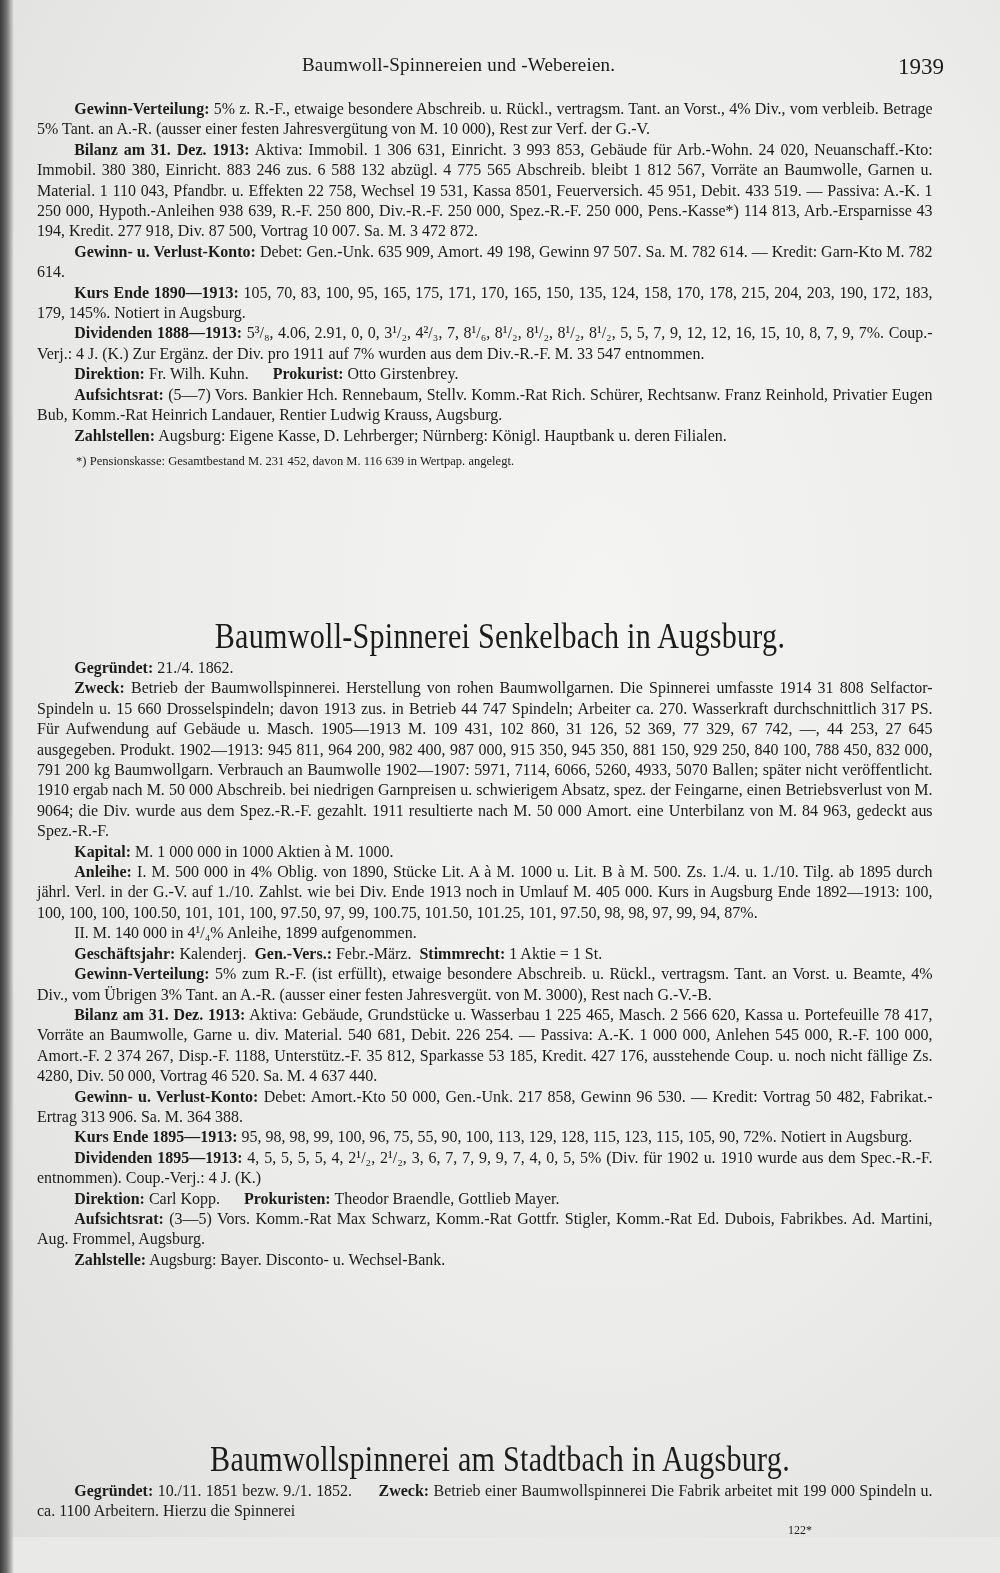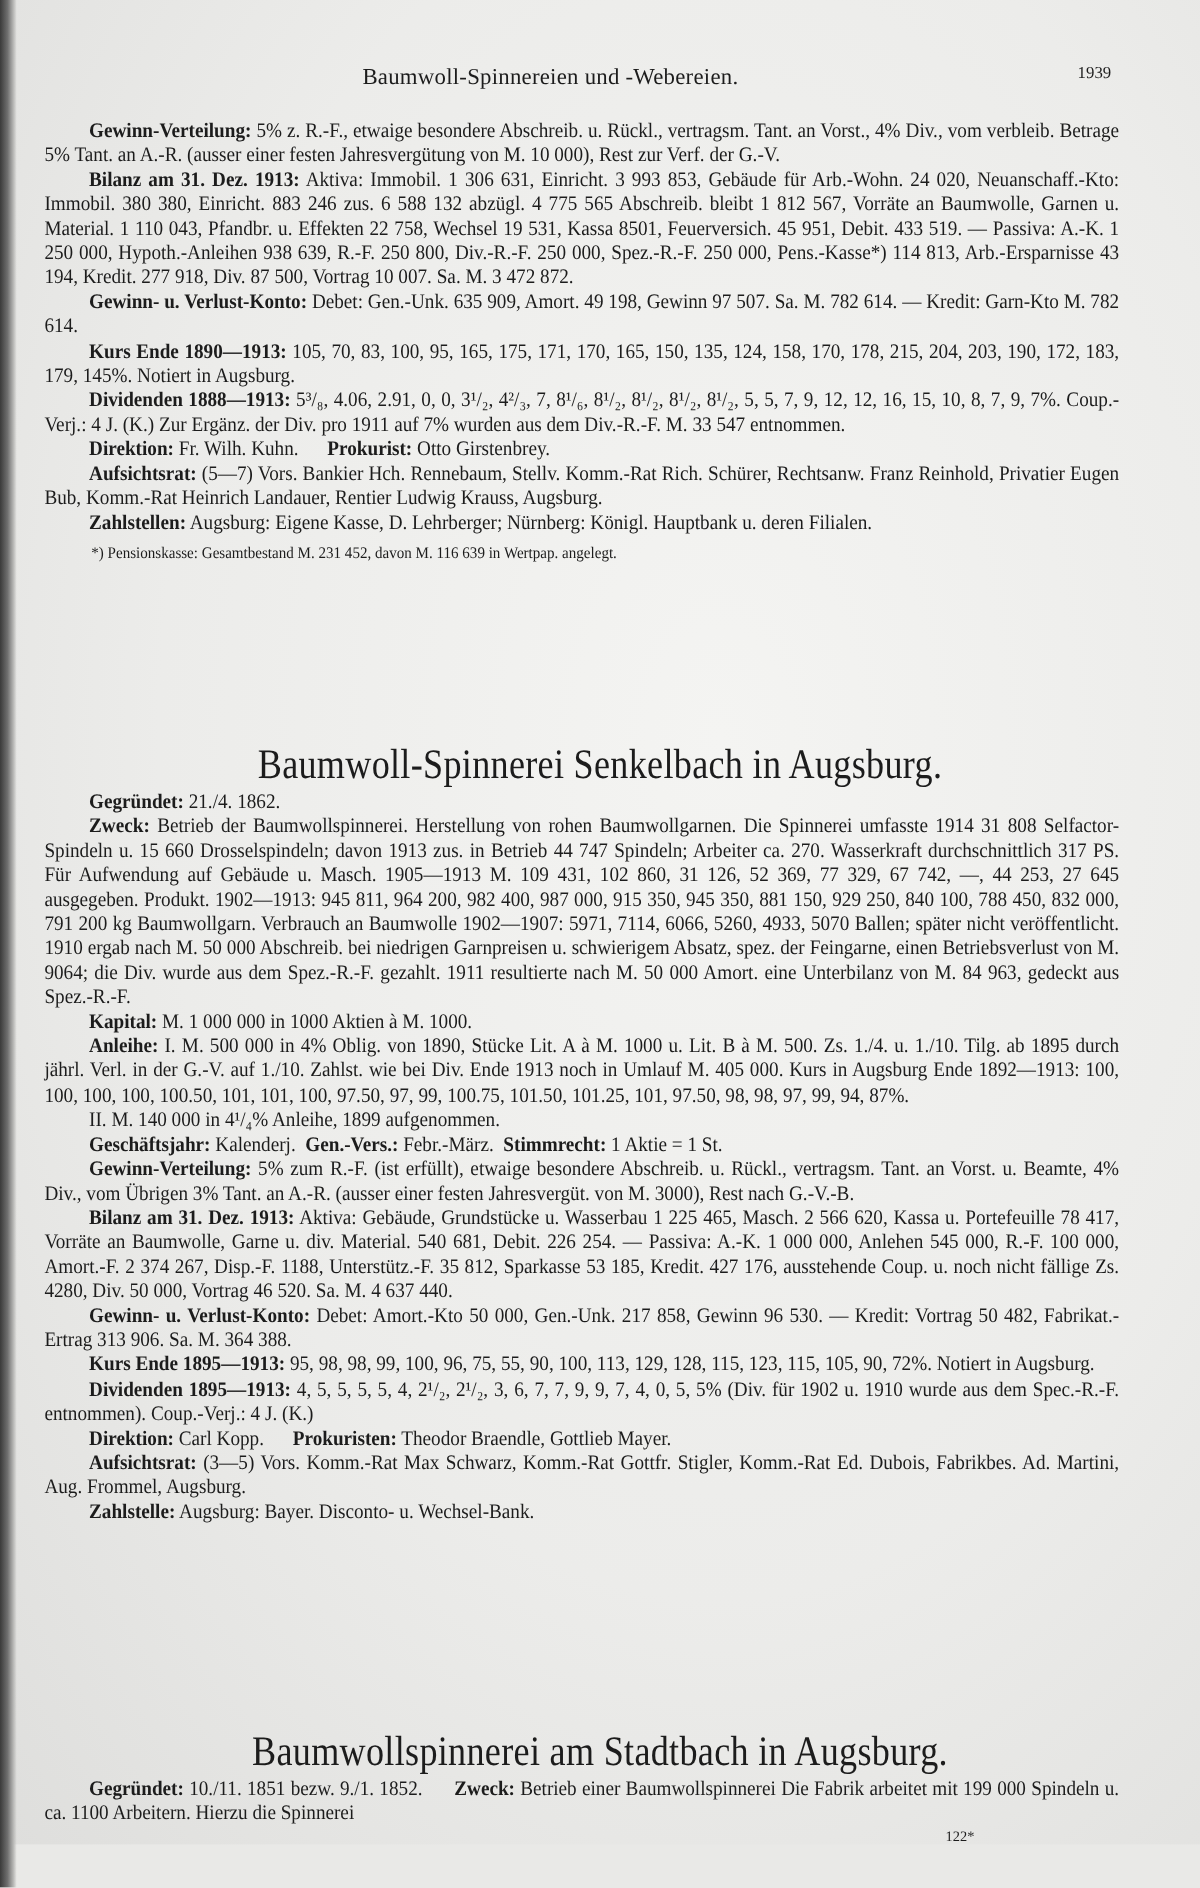--- a/index.html
+++ b/index.html
@@ -19,21 +19,21 @@
     background: linear-gradient(to right, #3a3a3a 0%, #6f6f6f 45%, #b8b8b6 80%, rgba(220,220,218,0) 100%);
   }
   .running-head {
     position:absolute; top:54px; left:0; width:1000px; height:30px;
   }
   .running-title {
     position:absolute; left:302px; top:0;
     font-size:19px; letter-spacing:0.2px;
   }
   .page-number {
-    position:absolute; left:898px; top:0; font-size:14px;
+    position:absolute; left:898px; top:0; font-size:23px;
   }
   .text {
     position:absolute; left:37px; width:896px;
     font-size:17.2px; line-height:20.4px;
     text-align:justify;
     transform:scaleX(0.93); transform-origin:left top;
     width:963px;
   }
   .text p { margin:0; text-indent:40px; }
   .k { font-weight:bold; font-family:"Liberation Serif",serif; }

